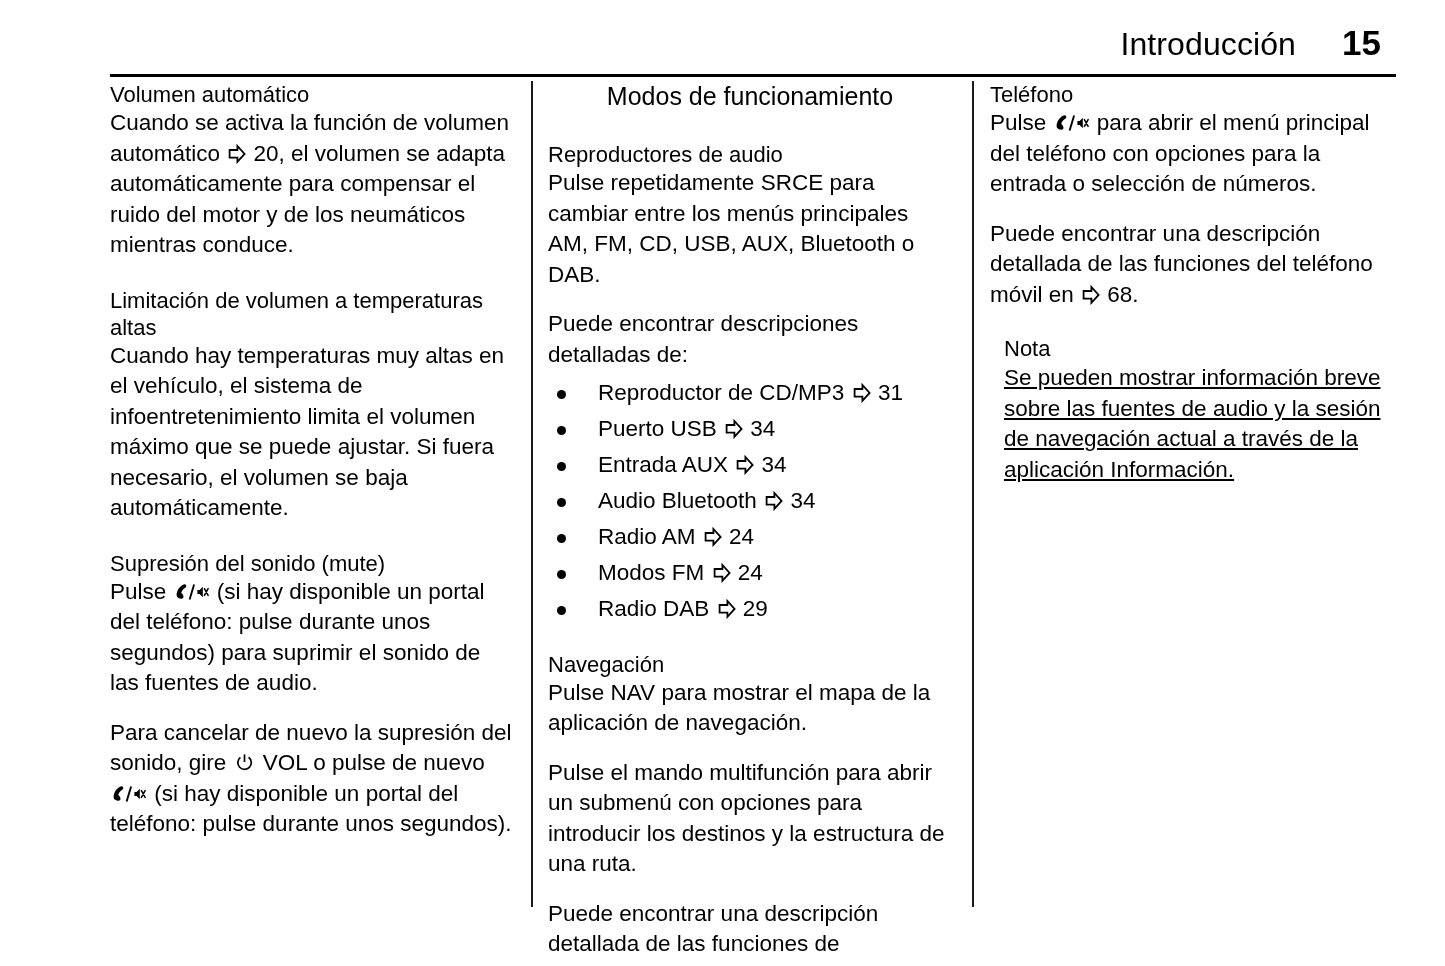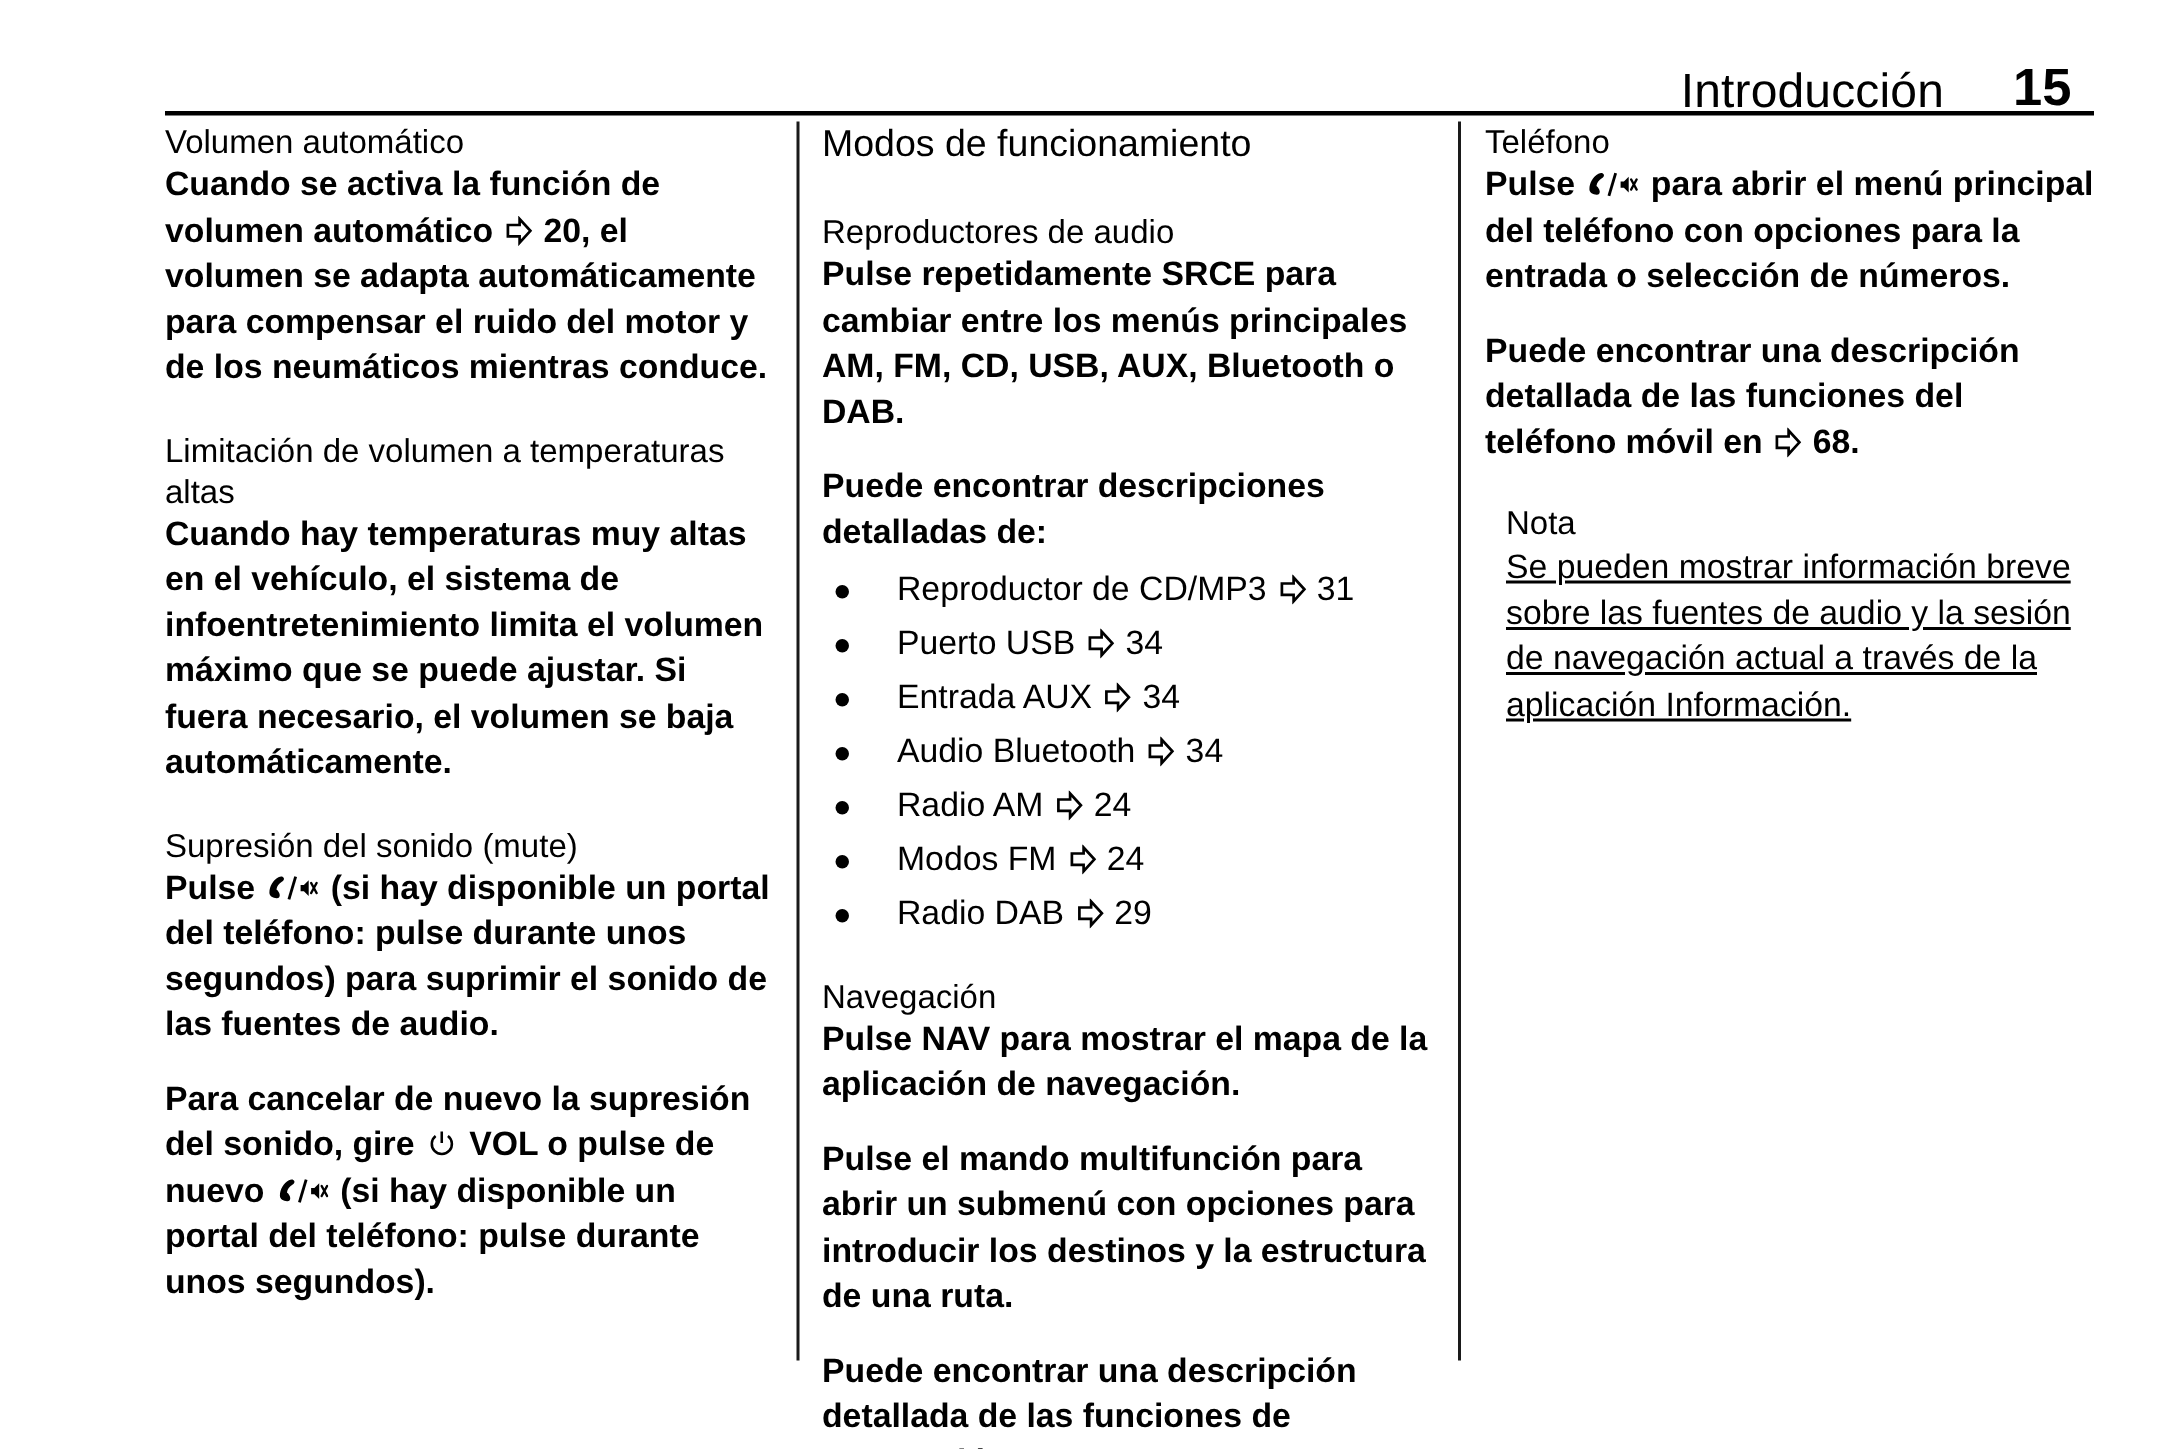--- a/index.html
+++ b/index.html
@@ -21,21 +21,21 @@
     width: 1445px;
     height: 966px;
     overflow: hidden;
     background: #ffffff;
   }
 
   
   .page-header {
     position: absolute;
     left: 110px;
-    top: 28px;
+    top: 12px;
     width: 1286px;
     height: 48px;
     display: flex;
     align-items: flex-end;
     justify-content: flex-end;
   }
   .header-title {
     font-size: 32px;
     font-weight: 400;
     line-height: 1;
@@ -85,33 +85,34 @@
   }
   .divider-1 { left: 421px; }
   .divider-2 { left: 862px; }
 
   
   .chapter-head {
     font-size: 25px;
     line-height: 30px;
     font-weight: 400;
     margin: 0 0 30px 0;
+    text-align: center;
   }
   .sec-head {
     font-size: 22px;
     line-height: 27px;
     font-weight: 400;
     margin: 0;
   }
   .sec-head + .para { margin-top: 0px; }
 
   .para {
     font-size: 22.5px;
     line-height: 30.5px;
-    font-weight: 700;
+    font-weight: 400;
     margin: 0;
     text-align: left;
     hyphens: none;
   }
   .para + .para { margin-top: 19px; }
   .sec-block { margin-top: 26px; }
   .sec-block:first-child { margin-top: 0; }
 
   
   .bullet-list {

